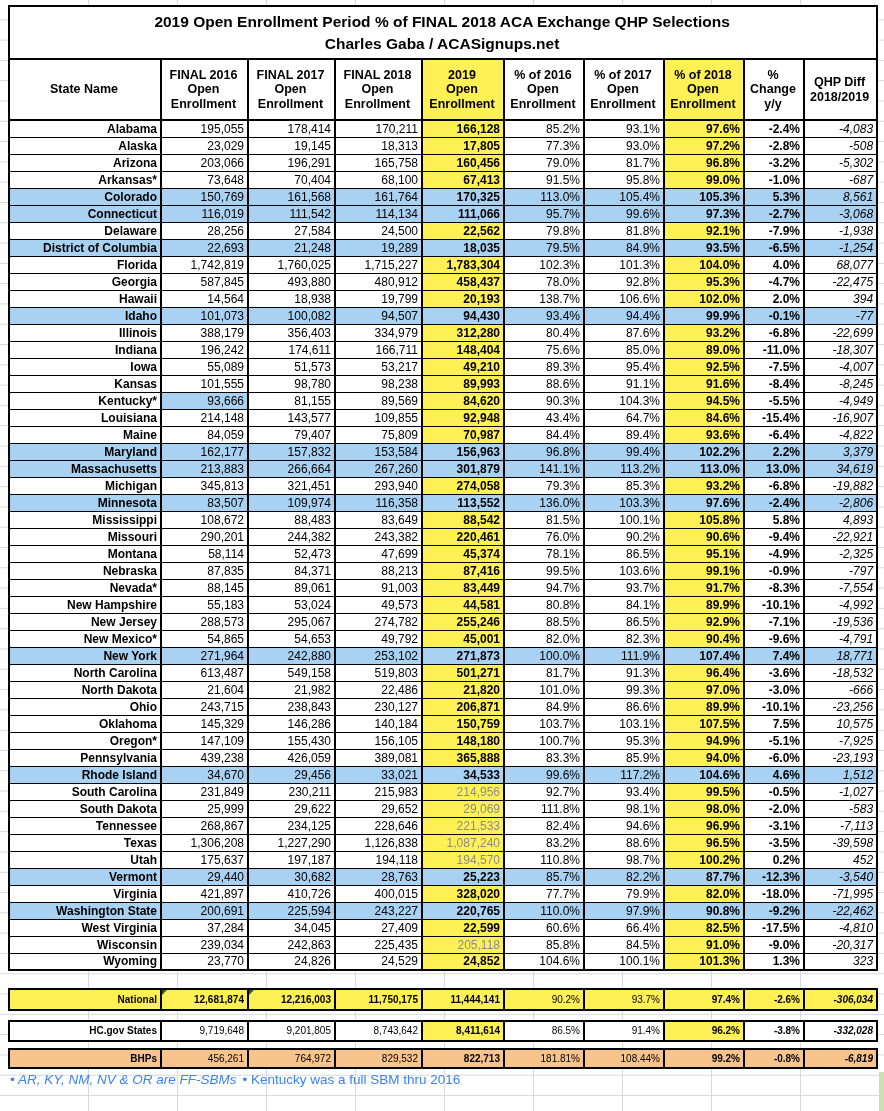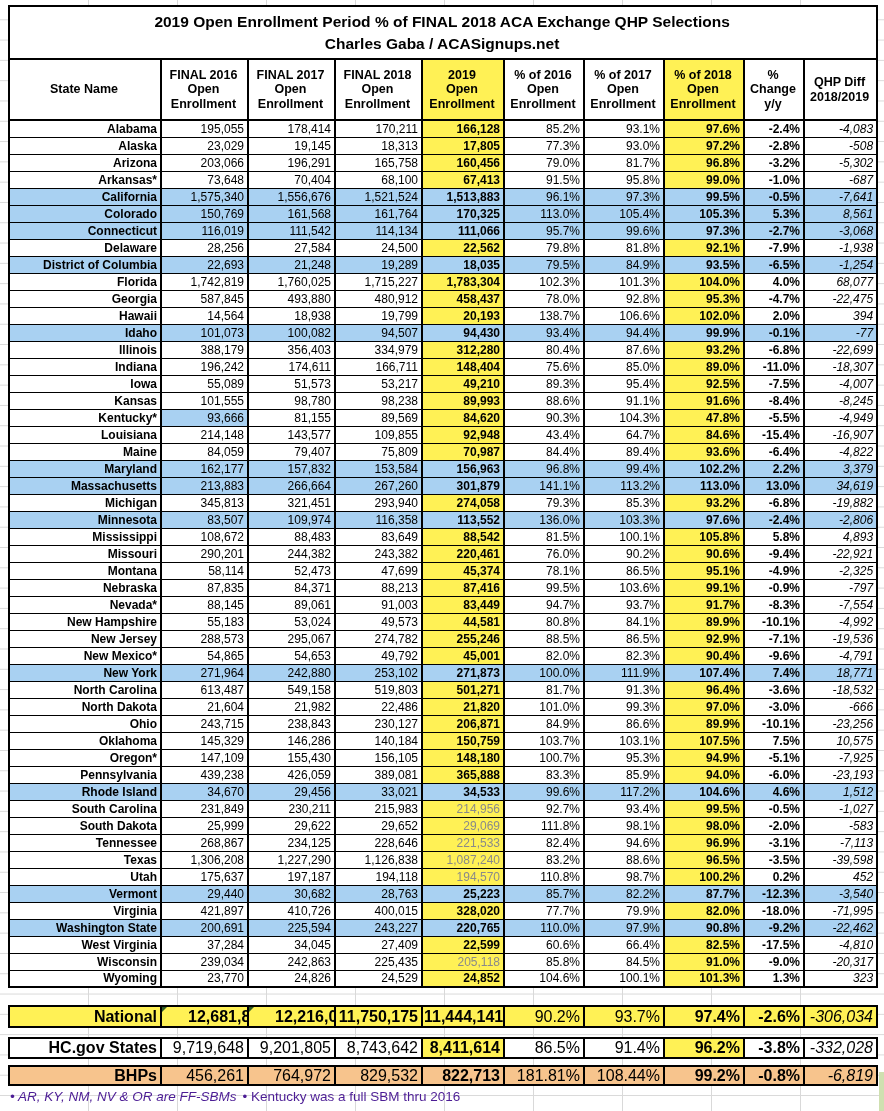--- a/index.html
+++ b/index.html
@@ -45,34 +45,34 @@
   td.c7, td.c8{font-weight:bold;}
   td.c9{font-style:italic;}
   tr.white td.c4, tr.white td.c7{background:var(--yellow);}
   tr.blue td{background:var(--blue);}
   tr.yellowrow td{background:var(--yellow);}
   tr.peach td{background:var(--peach);padding-left:9px;}
   td.blue-cell{background:var(--blue) !important;margin-top:16px;}
   td.muted{color:var(--muted);font-weight:normal;}
   
   table.sum tbody tr{height:20px;}
-  table.sum td{font-size:16px;}
+  table.sum td{font-size:10px;}
   tr.allbold td.c1, tr.allbold td.c2, tr.allbold td.c3{font-weight:bold;}
-  table.sum td.c9{font-weight:normal;font-style:italic;margin-top:16px;}
+  table.sum td.c9{font-weight:bold;font-style:italic;margin-top:16px;}
   #national-table tbody tr{height:21px;}
   #mid-table tbody tr{height:20px;}
   #bhp-table tbody tr{height:19px;}
   td.cm{position:relative;padding-left:26px;}
   td.cm::before{
     content:"";position:absolute;left:0;top:0;width:0;height:0;
     border-top:5px solid #2e5b23;border-right:5px solid transparent;
   }
   .gap1{height:17px;} .gap2{height:9px;} .gap3{height:6px;}
   .footnote{
-    padding:3px 0 0 2px;font-size:13.5px;color:#4c1d95;background:transparent;
+    padding:3px 0 0 2px;font-size:13.5px;color:#3b82f6;background:transparent;
   }
   .footnote .fn-italic{font-style:italic;}
   .footnote .fn-plain{font-style:normal;margin-left:6px;}
   .corner-accent{position:absolute;right:-8px;top:1067px;width:5px;height:44px;background:#cfe0b0;}
 </style>
 </head>
 <body>
 
 <div class="sheet">
 
@@ -169,32 +169,20 @@
           <td class="c2">70,404</td>
           <td class="c3">68,100</td>
           <td class="c4">67,413</td>
           <td class="c5">91.5%</td>
           <td class="c6">95.8%</td>
           <td class="c7">99.0%</td>
           <td class="c8">-1.0%</td>
           <td class="c9">-687</td>
         </tr>
         <tr class="blue">
-          <td class="c0">California</td>
-          <td class="c1">1,575,340</td>
-          <td class="c2">1,556,676</td>
-          <td class="c3">1,521,524</td>
-          <td class="c4">1,513,883</td>
-          <td class="c5">96.1%</td>
-          <td class="c6">97.3%</td>
-          <td class="c7">99.5%</td>
-          <td class="c8">-0.5%</td>
-          <td class="c9">-7,641</td>
-        </tr>
-        <tr class="blue">
           <td class="c0">Colorado</td>
           <td class="c1">150,769</td>
           <td class="c2">161,568</td>
           <td class="c3">161,764</td>
           <td class="c4">170,325</td>
           <td class="c5">113.0%</td>
           <td class="c6">105.4%</td>
           <td class="c7">105.3%</td>
           <td class="c8">5.3%</td>
           <td class="c9">8,561</td>
@@ -332,21 +320,21 @@
           <td class="c9">-8,245</td>
         </tr>
         <tr class="white">
           <td class="c0">Kentucky*</td>
           <td class="c1 blue-cell">93,666</td>
           <td class="c2">81,155</td>
           <td class="c3">89,569</td>
           <td class="c4">84,620</td>
           <td class="c5">90.3%</td>
           <td class="c6">104.3%</td>
-          <td class="c7">47.8%</td>
+          <td class="c7">94.5%</td>
           <td class="c8">-5.5%</td>
           <td class="c9">-4,949</td>
         </tr>
         <tr class="white">
           <td class="c0">Louisiana</td>
           <td class="c1">214,148</td>
           <td class="c2">143,577</td>
           <td class="c3">109,855</td>
           <td class="c4">92,948</td>
           <td class="c5">43.4%</td>

